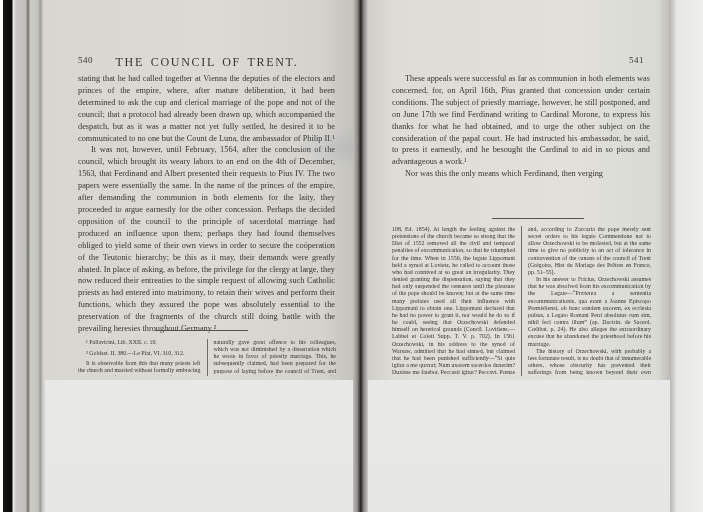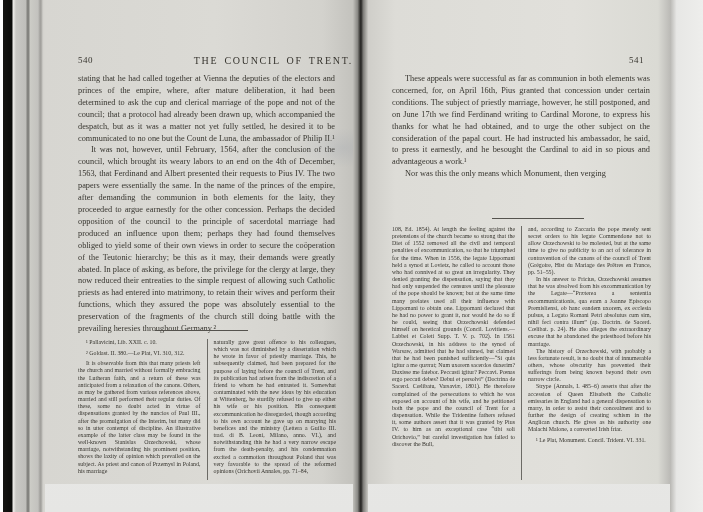--- a/index.html
+++ b/index.html
@@ -14,21 +14,21 @@
     background:linear-gradient(to right,
       #ffffff 0px,#ffffff 3px,
       #151513 3px,#0b0b09 12px,
       #f0efeb 13px,#c9c8c4 16px,#bfbeba 26px,
       #84837f 27px,#84837f 29px,
       #ccccc6 30px,#c3c2be 38px,
       #a2a19d 40px,#a2a19d 41px,
       #d3d2cd 43px,#d7d6d1 45px);
   }
   .page {
-    position:absolute; top:0; height:484px; overflow:hidden; color:#37352f;
+    position:absolute; top:0; height:380px; overflow:hidden; color:#37352f;
   }
   .page-left  {
     left:45px; width:308px;
     background:linear-gradient(to right,#d7d6d1 0%,#dbdad5 55%,#d3d2cd 90%,#c3c2bd 100%);
   }
   .gutter {
     position:absolute; left:353px; top:0; width:15px; height:512px;
     background:linear-gradient(to right,#c1c0bb 0%,#8b8a86 30%,#3b3a37 46%,#232220 53%,#7c7b77 68%,#cac9c4 100%);
   }
   .page-right {
@@ -37,22 +37,22 @@
   }
   .edge-right {
     position:absolute; left:670px; top:0; bottom:0; width:33px;
     background:linear-gradient(to right,#b8b7b3 0%,#e7e7e5 20%,#eeeeec 100%);
   }
   .head { position:absolute; top:55px; left:0; right:0; height:13px; }
   .pageno { position:absolute; font-size:9px; letter-spacing:.5px; }
   .page-left  .pageno { left:33px; }
   .page-right .pageno { right:26px; }
   .running {
-    position:absolute; left:16px; right:0; text-align:right;
-    font-size:10px; letter-spacing:1.7px; word-spacing:2px;
+    position:absolute; left:16px; right:0; text-align:center;
+    font-size:12px; letter-spacing:1.7px; word-spacing:2px;
   }
   .body {
     position:absolute; top:73px; text-align:justify;
     font-size:8.3px; line-height:11.9px;
   }
   .page-left  .body { left:33px; width:257px; }
   .page-right .body { left:24px; width:258px; }
   .body p { margin:0; text-indent:13px; }
   .body p.cont { text-indent:0; }
   .fnrule { position:absolute; height:1px; background:#55534e; }
@@ -106,21 +106,21 @@
   </div>
 
   <div class="gutter"></div>
 
   <div class="page page-right">
     <div class="head">
       <span class="pageno">541</span>
     </div>
     <div class="body">
       <p>These appeals were successful as far as communion in both elements was concerned, for, on April 16th, Pius granted that concession under certain conditions.  The subject of priestly marriage, however, he still postponed, and on June 17th we find Ferdinand writing to Cardinal Morone, to express his thanks for what he had obtained, and to urge the other subject on the consideration of the papal court.  He had instructed his ambassador, he said, to press it earnestly, and he besought the Cardinal to aid in so pious and advantageous a work.¹</p>
-      <p>Nor was this the only means which Monument, then verging</p>
+      <p>Nor was this the only means which Ferdinand, then verging</p>
     </div>
     <div class="fnrule"></div>
     <div class="footnotes">
       <div class="fncol">
         <p class="cont">108, Ed. 1854).  At length the feeling against the pretensions of the church became so strong that the Diet of 1552 removed all the civil and temporal penalties of excommunication, so that he triumphed for the time.  When in 1556, the legate Lippomani held a synod at Lovietz, he called to account those who had connived at so great an irregularity.  They denied granting the dispensation, saying that they had only suspended the censures until the pleasure of the pope should be known; but at the same time many prelates used all their influence with Lippomani to obtain one.  Lippomani declared that he had no power to grant it, nor would he do so if he could, seeing that Orzechowski defended himself on heretical grounds (Concil. Lovitiens.—Labbei et Coleti Supp. T. V. p. 702). In 1561 Orzechowski, in his address to the synod of Warsaw, admitted that he had sinned, but claimed that he had been punished sufficiently—“Si quis igitur a me quærat; Num uxorem sacerdos duxerim? Duxisse me fatebor. Peccasti igitur?  Peccavi.  Pœnas ergo peccati debes?  Debui et persolvi” (Doctrina de Sacerd. Cœlibatu, Varsaviæ, 1801).  He therefore complained of the persecutions to which he was exposed on account of his wife, and he petitioned both the pope and the council of Trent for a dispensation.  While the Tridentine fathers refused it, some authors assert that it was granted by Pius IV. to him as an exceptional case “tibi soli Orichovio,” but careful investigation has failed to discover the Bull,</p>
       </div>
       <div class="fncol">
         <p class="cont">and, according to Zaccaria the pope merely sent secret orders to his legate Commendone not to allow Orzechowski to be molested, but at the same time to give no publicity to an act of tolerance in contravention of the canons of the council of Trent (Grégoire, Hist du Mariage des Prêtres en France, pp. 51–55).</p>
         <p>In his answer to Fricius, Orzechowski assumes that he was absolved from his excommunication by the Legate—“Præterea a sententia excommunicationis, qua eram a Joanne Episcopo Premisliensi, ob hanc eandem uxorem, ex ecclesia pulsus, a Legato Romani Petri absolutus cum sim, nihil feci contra illum” (ap. Doctrin. de Sacerd. Cœlibat. p. 24).  He also alleges the extraordinary excuse that he abandoned the priesthood before his marriage.</p>
         <p>The history of Orzechowski, with probably a less fortunate result, is no doubt that of innumerable others, whose obscurity has prevented their sufferings from being known beyond their own narrow circle.</p>

